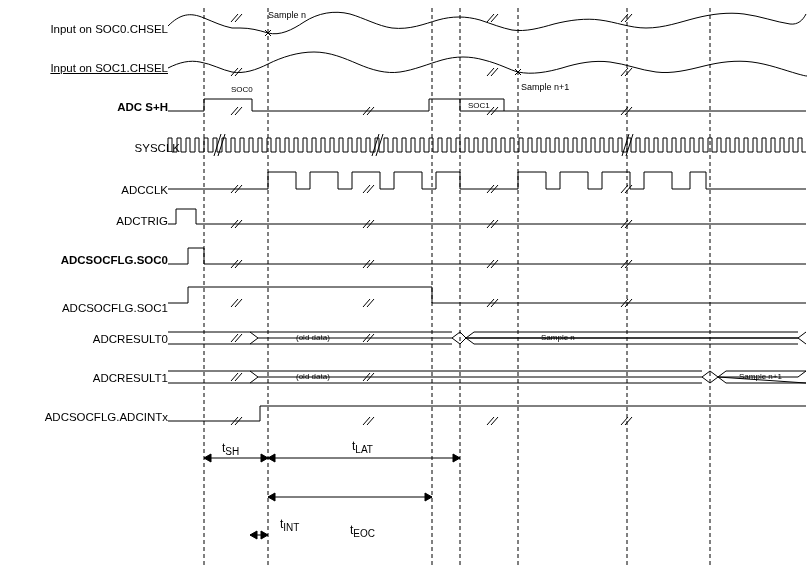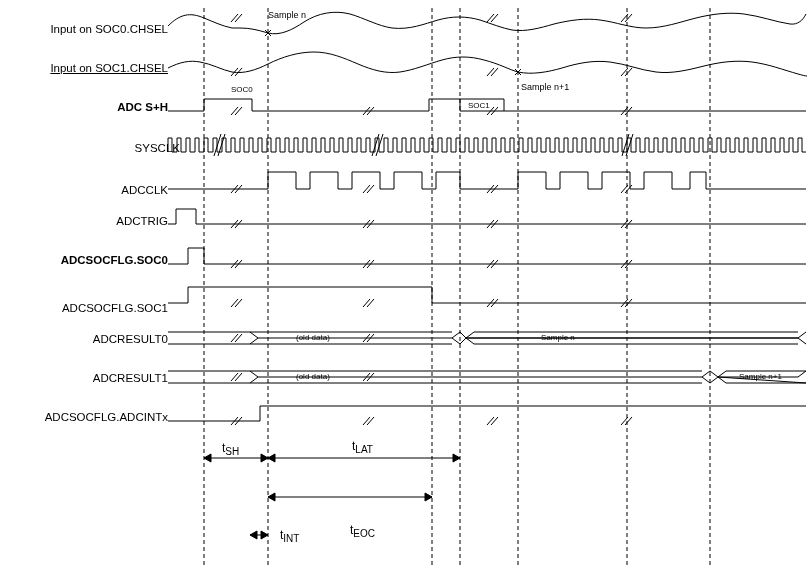--- a/index.html
+++ b/index.html
@@ -315,17 +315,17 @@
 
   <div class="timing-label" style="left:222px; top:442px;">
     <span>t</span><sub>SH</sub>
   </div>
   <div class="timing-label" style="left:352px; top:440px;text-align:right;">
     <span>t</span><sub>LAT</sub>
   </div>
   <div class="timing-label" style="left:350px; top:480px;margin-top:44px;">
     <span>t</span><sub>EOC</sub>
   </div>
-  <div class="timing-label" style="left:280px; top:518px;margin-top:11px;">
+  <div class="timing-label" style="left:280px; top:518px;">
     <span>t</span><sub>INT</sub>
   </div>
 
 </div>
 
 </body></html>

